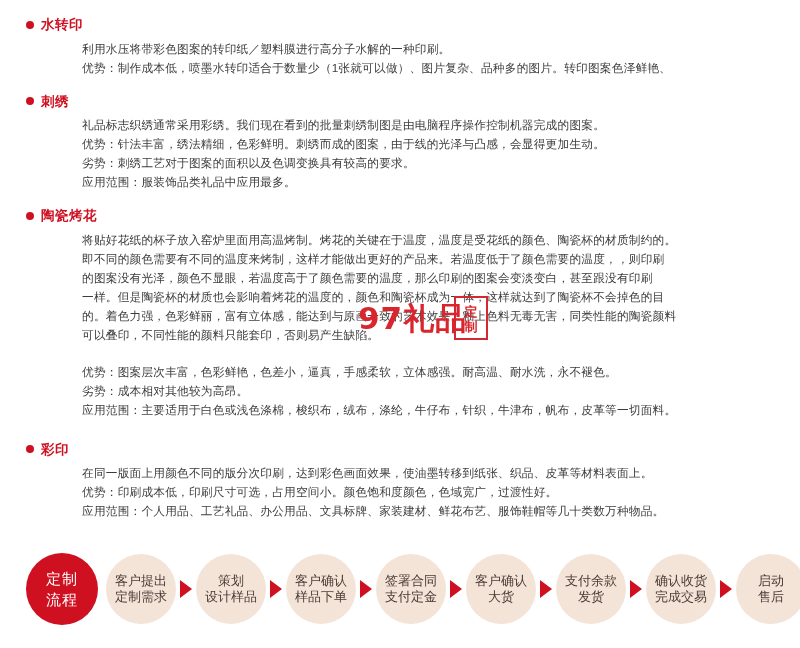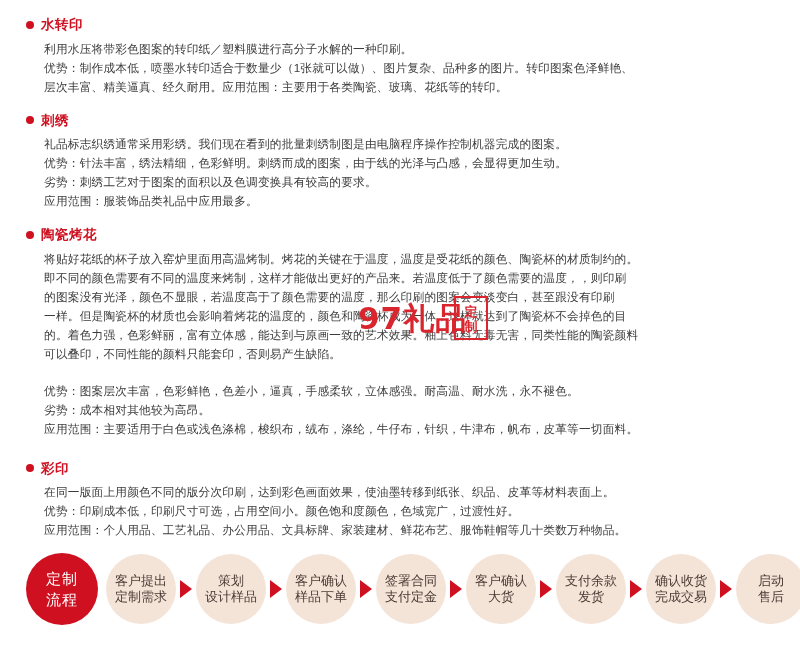--- a/index.html
+++ b/index.html
@@ -38,20 +38,21 @@
   }
   .body-lines {
     padding-left: 18px;
   }
   .line {
     color: #3c3c3c;
     font-size: 11.7px;
     line-height: 19px;
     letter-spacing: 0.2px;
     white-space: nowrap;
+    margin-left: 38px;
   }
   .gap-md { height: 18px; }
   .gap-lg { height: 24px; }
 
   
   .watermark {
     position: absolute;
     left: 358px;
     top: 296px;
     width: 130px;
@@ -138,21 +139,20 @@
 <div class="page">
 
   <div class="section" style="padding-top:18px;">
     <div class="sec-head">
       <span class="bullet"></span>
       <span class="sec-title">水转印</span>
     </div>
     <div class="body-lines">
       <div class="line">利用水压将带彩色图案的转印纸／塑料膜进行高分子水解的一种印刷。</div>
       <div class="line">优势：制作成本低，喷墨水转印适合于数量少（1张就可以做）、图片复杂、品种多的图片。转印图案色泽鲜艳、</div>
-      <div class="line">层次丰富、精美逼真、经久耐用。应用范围：主要用于各类陶瓷、玻璃、花纸等的转印。</div>
     </div>
   </div>
 
   <div class="gap-md"></div>
 
   <div class="section">
     <div class="sec-head">
       <span class="bullet"></span>
       <span class="sec-title">刺绣</span>
     </div>

